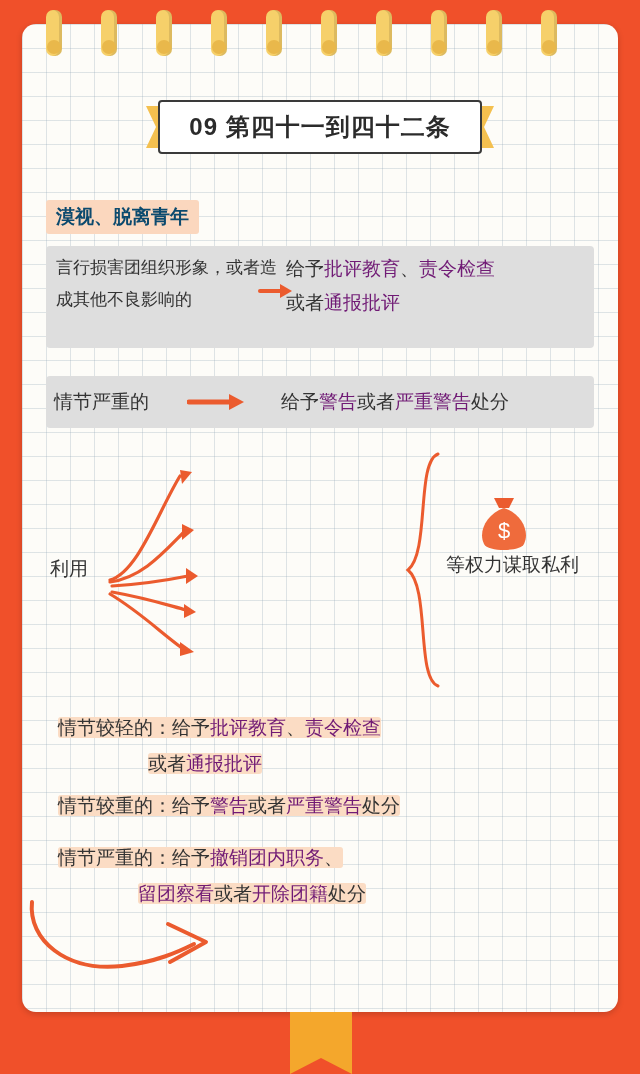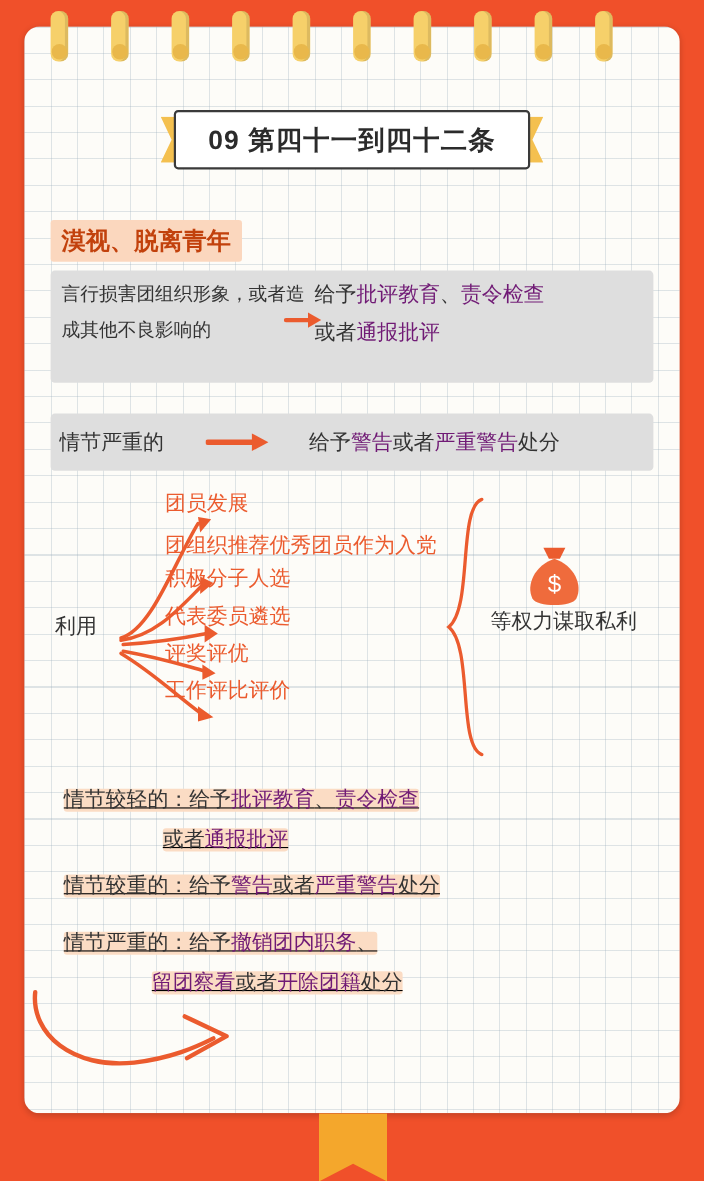--- a/index.html
+++ b/index.html
@@ -69,21 +69,21 @@
     font-size: 24px; letter-spacing: 1px;
     color: #2B2B2B; font-weight: 700;
   }
   .hl-peach { background: #FBDCC4; border-radius: 3px; }
   .red { color: #701a75; }
   .dark { color: #333; }
 
   
   .tag {
     position: absolute; left: 46px; top: 200px;
-    font-size: 22px; color: #c2410c; font-weight: 700;
+    font-size: 19px; color: #0c4a6e; font-weight: 700;
     background: #FBD7BE; padding: 4px 10px; border-radius: 3px;
   }
 
   
   .gray1 {
     position: absolute; left: 46px; top: 246px;
     width: 556px; height: 100px;
     background: #DEDEDE; border-radius: 4px;
   }
   .gray1 .left {
@@ -113,21 +113,21 @@
   .mid .list { position: absolute; left: 104px; top: 0; width: 250px; }
   .mid .list div {
     font-size: 19px; color: #EB5B2E; line-height: 22px;
     margin-bottom: 12px;
   }
   .mid .list div.two { line-height: 30px; margin-bottom: 8px; }
   .mid .tail { position: absolute; left: 390px; top: 104px; font-size: 19px; color: #333; }
   .moneybag { position: absolute; left: 452px; top: 46px; }
 
   
-  .bot { position: absolute; left: 46px; width: 556px; text-decoration: underline; }
+  .bot { position: absolute; left: 46px; width: 556px; }
   .bot .line { font-size: 19px; line-height: 36px; color: #333; }
 
   
   .bigarrow { position: absolute; left: 26px; top: 890px; }
 
   
   .bookmark {
     position: absolute; left: 290px; bottom: 0;
     width: 62px; height: 62px;
     background: #F4A72C;
@@ -187,27 +187,20 @@
             <path d="M78 18 L90 20 L80 32 Z"></path>
             <path d="M80 72 L92 78 L80 88 Z"></path>
             <path d="M84 116 L96 124 L84 132 Z"></path>
             <path d="M82 152 L94 160 L82 166 Z"></path>
             <path d="M78 190 L92 200 L78 204 Z"></path>
           </g>
         </svg>
 
         <span class="liyong">利用</span>
 
-        <div class="list">
-          <div>团员发展</div>
-          <div class="two">团组织推荐优秀团员作为入党积极分子人选</div>
-          <div>代表委员遴选</div>
-          <div>评奖评优</div>
-          <div>工作评比评价</div>
-        </div>
 
         <svg width="40" height="236" viewBox="0 0 40 236" style="position:absolute;left:358px;top:4px;">
           <path d="M34 2 C 12 10, 26 100, 4 118 C 26 136, 12 226, 34 234" fill="none" stroke="#EB5B2E" stroke-width="3" stroke-linecap="round"></path>
         </svg>
 
         <svg class="moneybag" width="56" height="64" viewBox="0 0 56 64" style="left:430px;top:44px;">
           <path d="M18 6 L38 6 L33 16 L23 16 Z" fill="#EB5B2E"></path>
           <path d="M28 16 C 46 22, 54 40, 48 52 C 44 60, 12 60, 8 52 C 2 40, 10 22, 28 16 Z" fill="#EF6B3C"></path>
           <text x="28" y="46" text-anchor="middle" font-size="22" font-family="Liberation Sans, sans-serif" fill="#FFF">$</text>
         </svg>

